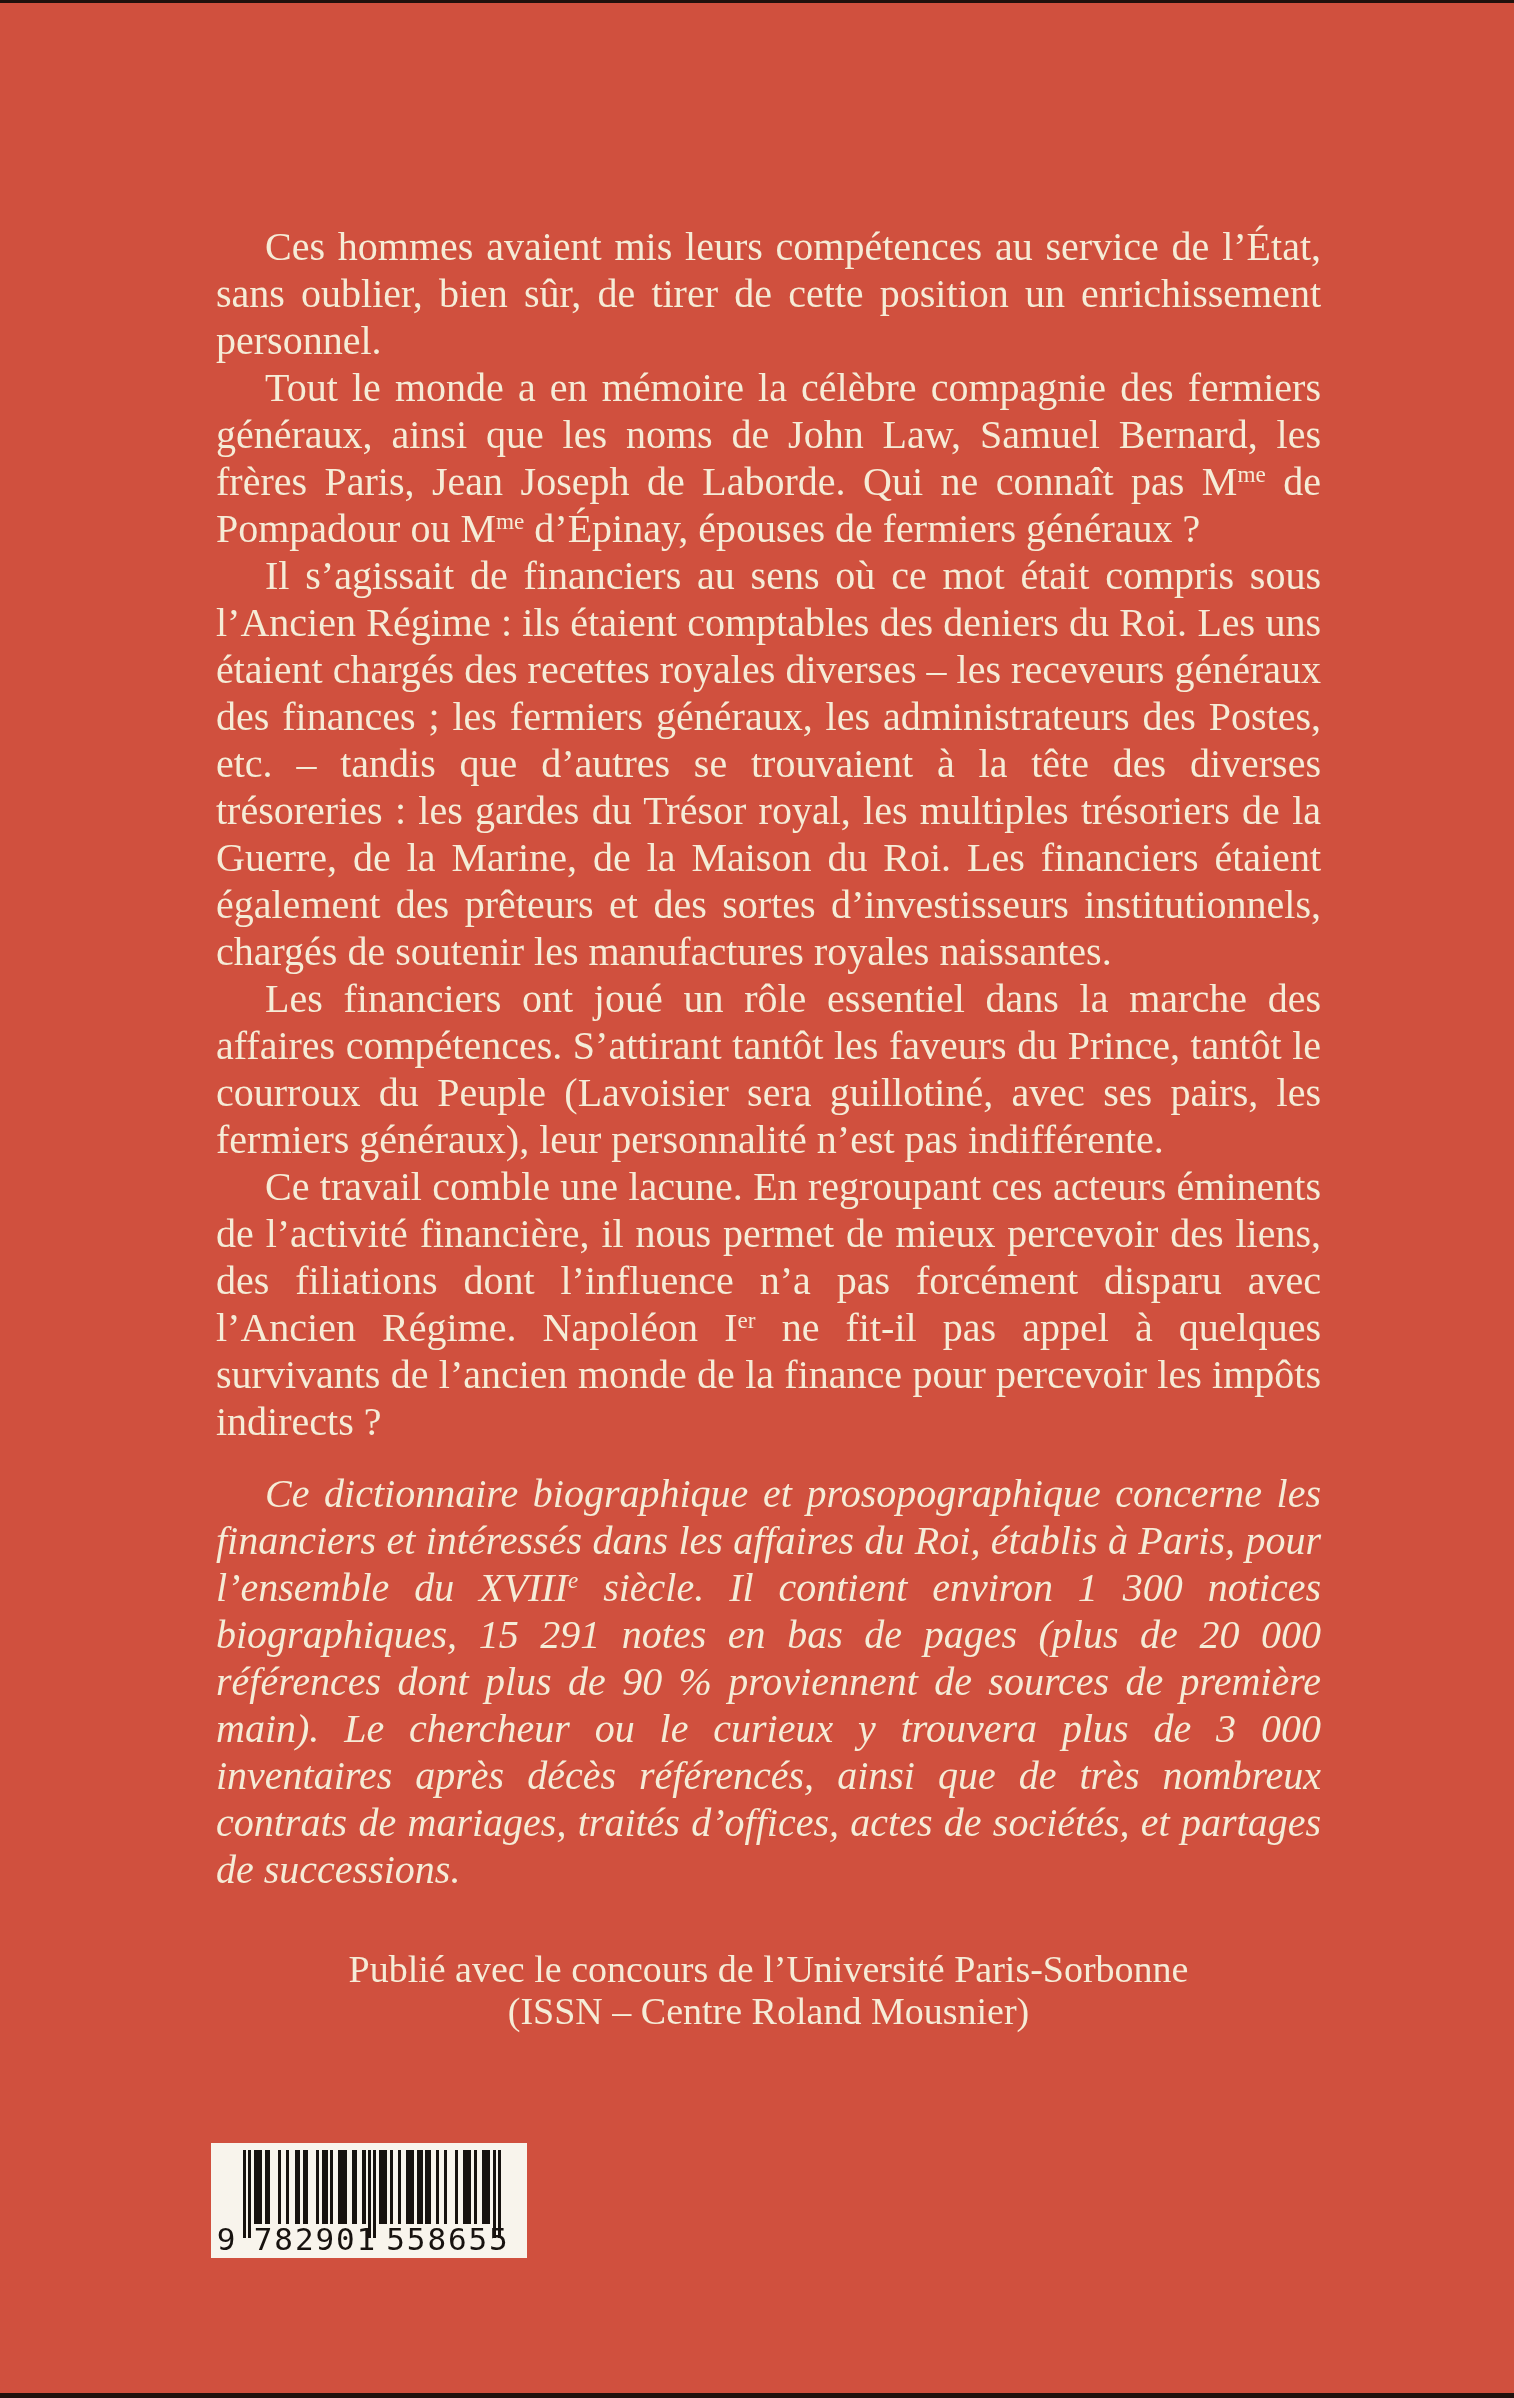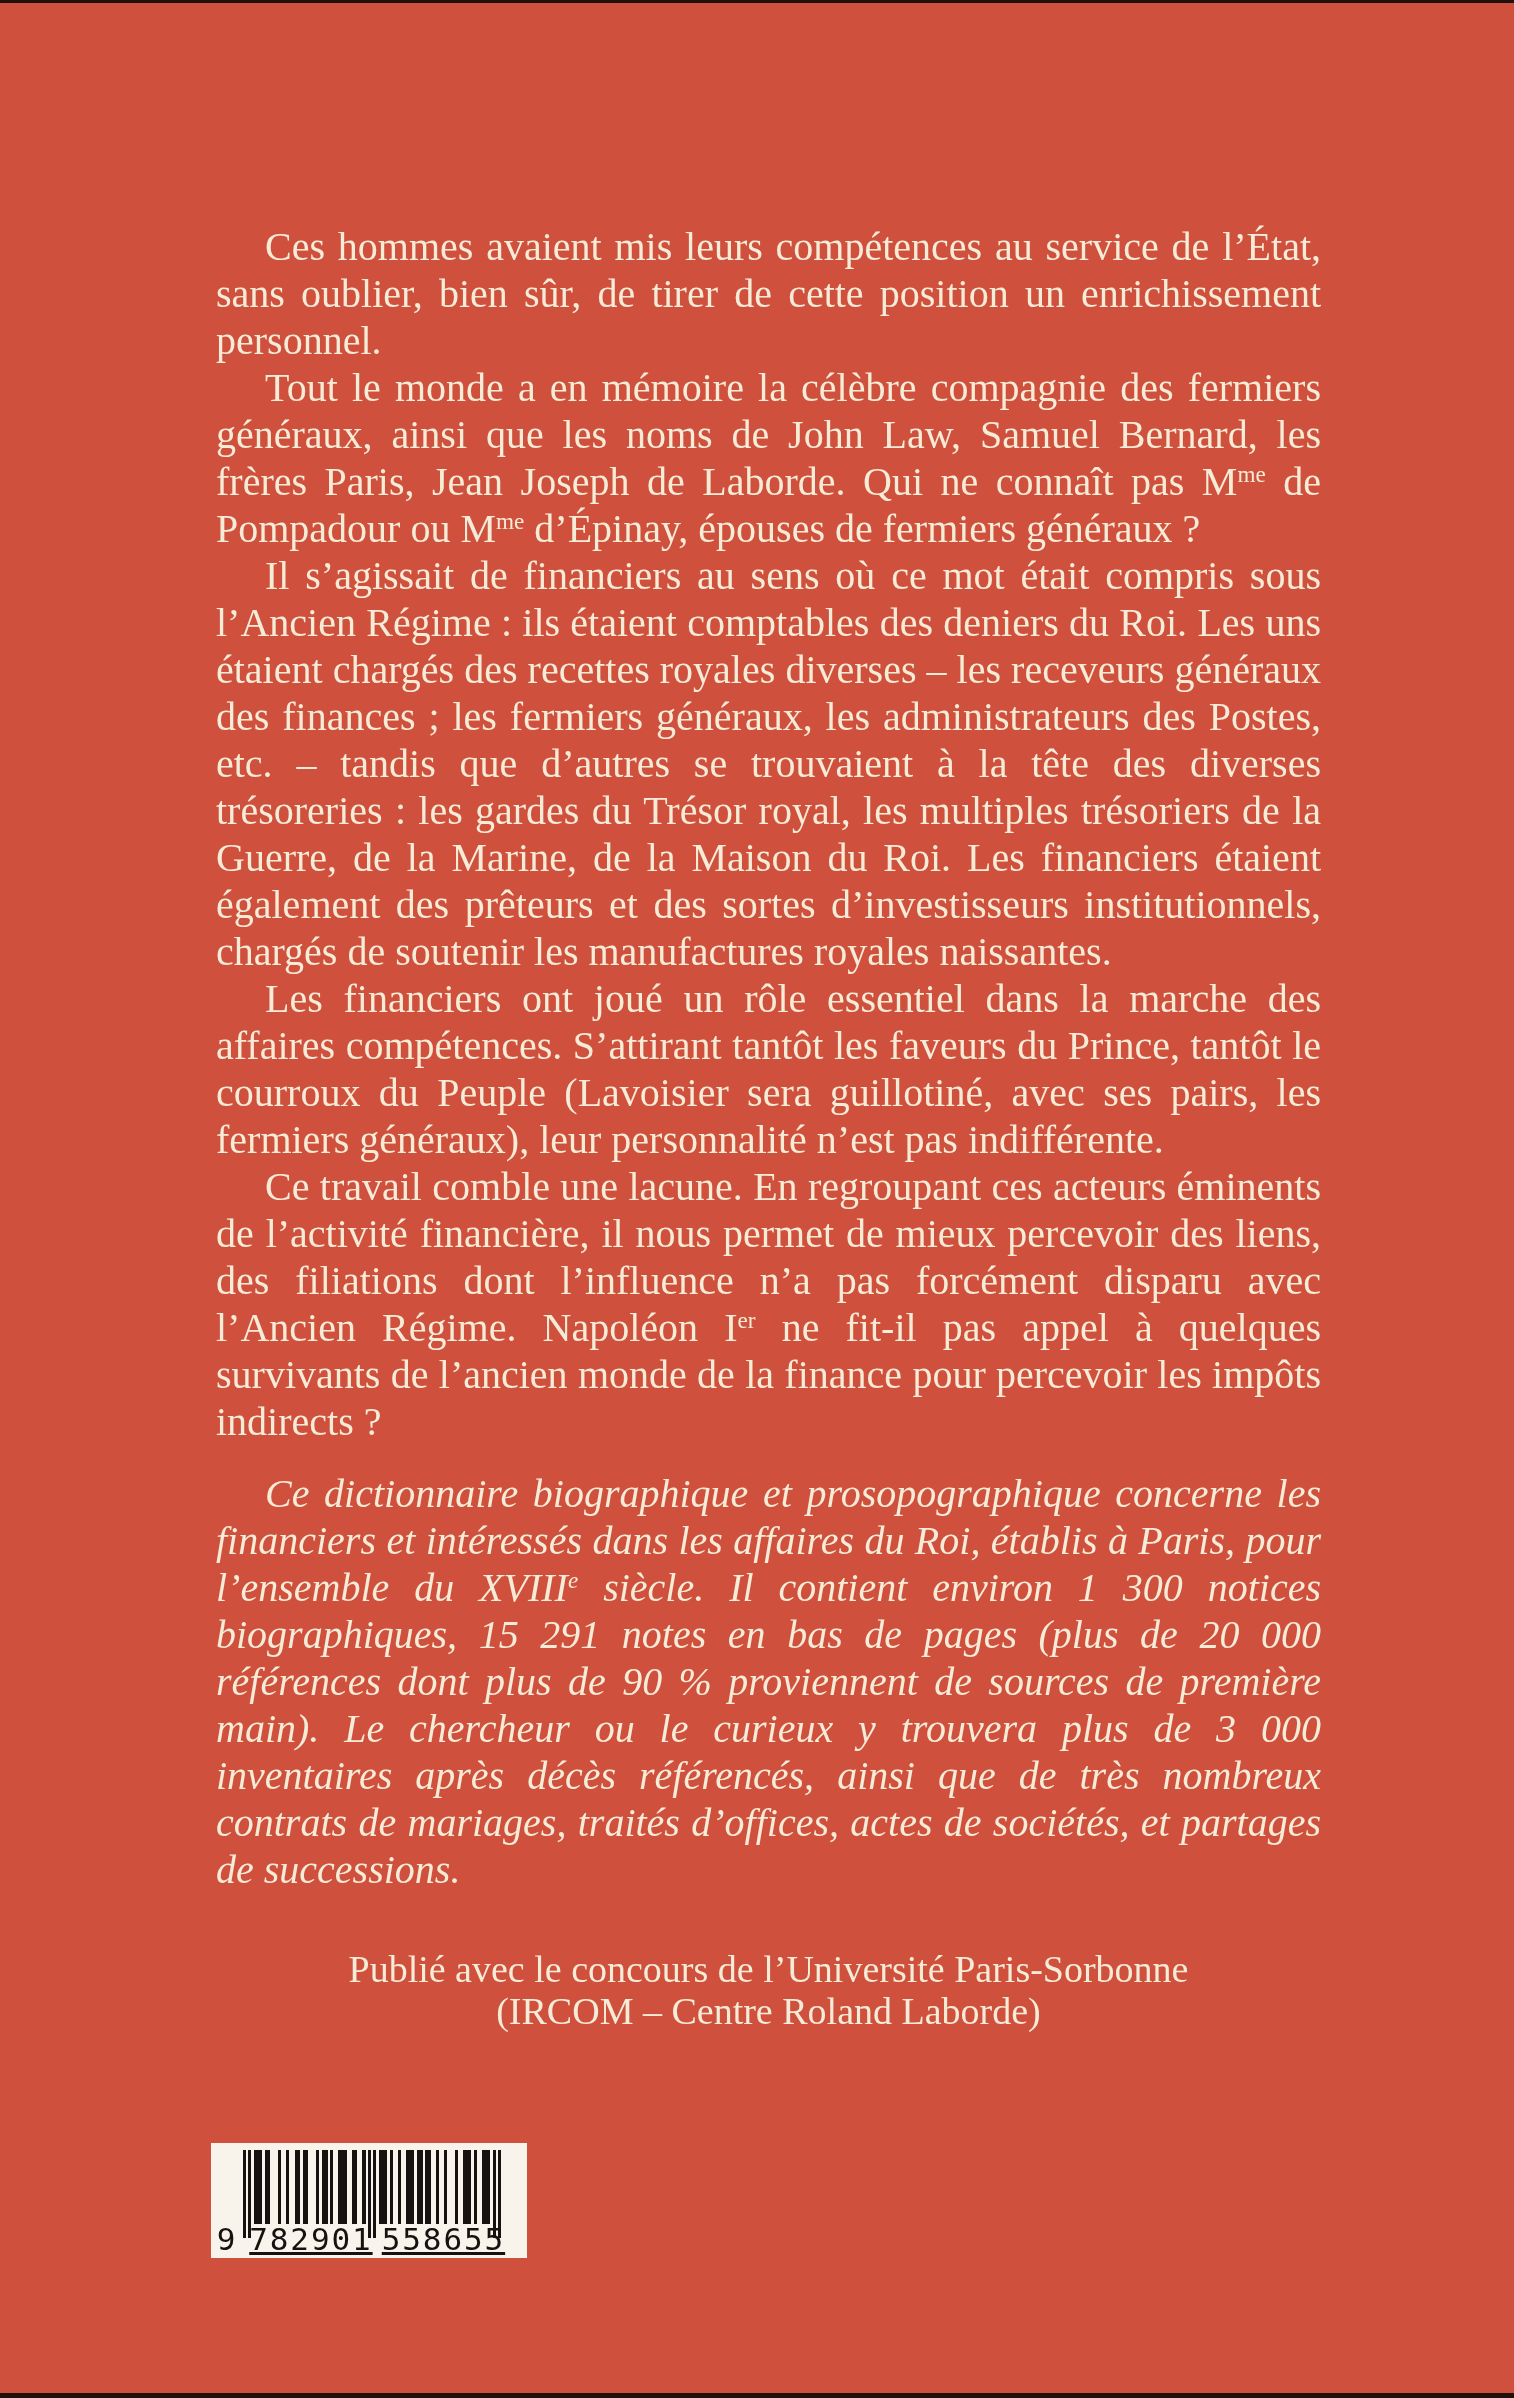--- a/index.html
+++ b/index.html
@@ -47,21 +47,21 @@
   .bars{position:absolute;left:32px;top:6.6px;width:258px;height:74px;}
   .bar{position:absolute;top:0;height:74px;background:#17120f;}
   .bar.guard{height:88px;}
   .digits{
     position:absolute;left:5.7px;top:81px;width:293px;
     display:flex;align-items:flex-start;
     font-family:"DejaVu Sans Mono","Liberation Mono",monospace;
     font-size:31px;line-height:31px;color:#17120f;
   }
   .digits .lead{width:28px;text-align:left;}
-  .digits .grp{flex:1;text-align:center;letter-spacing:1.9px;text-decoration:underline;}
+  .digits .grp{flex:1;text-align:right;letter-spacing:1.9px;}
 
   .pricing{
     position:absolute;top:2159px;right:194px;
     text-align:right;font-size:32px;line-height:37px;
   }
 </style>
 </head>
 <body>
 
 <div class="page">
@@ -74,21 +74,21 @@
     <p>Les financiers ont joué un rôle essentiel dans la marche des affaires compétences. S’attirant tantôt les faveurs du Prince, tantôt le courroux du Peuple (Lavoisier sera guillotiné, avec ses pairs, les fermiers généraux), leur personnalité n’est pas indifférente.</p>
     <p><span>Ce travail comble une lacune. En regroupant ces acteurs éminents de l’activité financière, il nous permet de mieux percevoir des liens, des filiations dont l’influence n’a pas forcément disparu avec l’Ancien Régime. Napoléon I</span><sup>er</sup><span> ne fit-il pas appel à quelques survivants de l’ancien monde de la finance pour percevoir les impôts indirects&nbsp;?</span></p>
   </div>
 
   <div class="italic-block">
     <p><span>Ce dictionnaire biographique et prosopographique concerne les financiers et intéressés dans les affaires du Roi, établis à Paris, pour l’ensemble du XVIII</span><sup>e</sup><span> siècle. Il contient environ 1&nbsp;300 notices biographiques, 15&nbsp;291 notes en bas de pages (plus de 20&nbsp;000 références dont plus de 90&nbsp;% proviennent de sources de première main). Le chercheur ou le curieux y trouvera plus de 3&nbsp;000 inventaires après décès référencés, ainsi que de très nombreux contrats de mariages, traités d’offices, actes de sociétés, et partages de successions.</span></p>
   </div>
 
   <div class="publisher">
     <div>Publié avec le concours de l’Université Paris-Sorbonne</div>
-    <div>(IRCOM – Centre Roland Laborde)</div>
+    <div>(ISSN – Centre Roland Mousnier)</div>
   </div>
 
   <div class="barcode-box">
     <div class="bars">
         <div class="bar guard" style="left: 0%; width: 1.17895%;"></div>
         <div class="bar guard" style="left: 2.10526%; width: 1.17895%;"></div>
         <div class="bar" style="left: 4.21053%; width: 1.17895%;"></div>
         <div class="bar" style="left: 5.26316%; width: 1.17895%;"></div>
         <div class="bar" style="left: 6.31579%; width: 1.17895%;"></div>
         <div class="bar" style="left: 8.42105%; width: 1.17895%;"></div>

